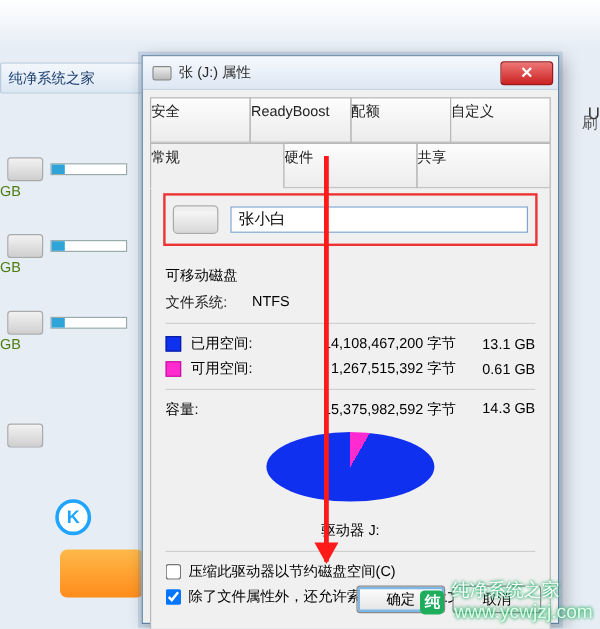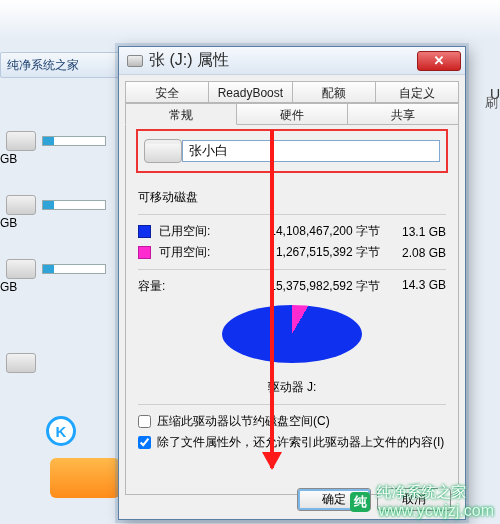--- a/index.html
+++ b/index.html
@@ -3,38 +3,38 @@
 <meta charset="utf-8">
 <style>
   *{box-sizing:border-box;margin:0;padding:0;font-family:"Microsoft YaHei","Segoe UI",Tahoma,sans-serif}
   body{width:500px;height:524px;overflow:hidden;background:#e6edf5;position:relative;font-size:12px;color:#000}
   
   .bg-toolbar{position:absolute;top:52px;left:0;width:120px;height:26px;background:linear-gradient(#f3f7fb,#dce7f3);border:1px solid #b9c9de;border-radius:2px;display:flex;align-items:center;padding:0 6px;color:#1a3e6e}
   .bg-drive{position:absolute;width:110px;height:46px;display:flex;align-items:center;gap:6px}
   .bg-drive .ico{width:30px;height:20px;background:linear-gradient(#f2f2f2,#cfcfcf);border:1px solid #aaa;border-radius:3px}
   .bg-drive .bar{width:64px;height:10px;border:1px solid #9aa;background:#fff;position:relative}
   .bg-drive .bar::after{content:"";position:absolute;top:0;left:0;bottom:0;width:18%;background:#2fa4d9}
-  .bg-gb{position:absolute;left:0;font-size:12px;color:#000000}
+  .bg-gb{position:absolute;left:0;font-size:12px;color:#4d7c0f}
   .bg-orange{position:absolute;left:50px;top:458px;width:70px;height:40px;background:linear-gradient(#ffb94a,#ff8c1a);border-radius:6px}
   .bg-k{position:absolute;left:46px;top:416px;width:30px;height:30px;border:3px solid #1fa5ff;border-radius:50%;color:#1fa5ff;font-weight:bold;display:flex;align-items:center;justify-content:center;font-size:15px;background:#fff}
   .bg-brush{position:absolute;right:2px;top:94px;color:#555;font-size:13px}
   .bg-u{position:absolute;right:0;top:86px;font-size:14px;color:#333}
   
   .dlg{position:absolute;left:118px;top:46px;width:348px;height:474px;background:#f0f0f0;border:1px solid #5a7fa3;box-shadow:0 0 0 3px rgba(100,140,180,.25),4px 4px 14px rgba(0,0,0,.3)}
   .titlebar{height:28px;background:linear-gradient(#f6f9fd,#dde7f3);display:flex;align-items:center;padding:0 0 0 8px;gap:6px;border-bottom:1px solid #c9d4e2}
   .titlebar .dicon{width:16px;height:12px;background:linear-gradient(#eee,#bbb);border:1px solid #888;border-radius:2px}
-  .titlebar .ttl{flex:1;color:#2a2a2a;font-size:16px}
+  .titlebar .ttl{flex:1;color:#2a2a2a;font-size:12px}
   .closebtn{width:44px;height:20px;margin-right:4px;border-radius:3px;background:linear-gradient(#e77,#c22);border:1px solid #9a1a1a;display:flex;align-items:center;justify-content:center;color:#fff;font-weight:bold;font-size:13px}
   .tabs{display:flex;margin:6px 6px 0 6px}
   .tabrow2{display:flex;margin:0 6px 0 6px}
-  .tab{flex:1;text-align:center;height:22px;line-height:22px;border:1px solid #b8b8b8;background:linear-gradient(#fdfdfd,#ececec);font-size:12px;color:#222;margin-left:-1px}
+  .tab{flex:1;text-align:left;height:38px;line-height:22px;border:1px solid #b8b8b8;background:linear-gradient(#fdfdfd,#ececec);font-size:12px;color:#222;margin-left:-1px}
   .tab:first-child{margin-left:0}
   .tab.active{background:#f0f0f0;border-bottom:1px solid #f0f0f0;position:relative;z-index:2}
   .panel{margin:0 6px 6px 6px;border:1px solid #b8b8b8;border-top:none;background:#f0f0f0;padding:10px 12px 8px 12px;height:370px;position:relative}
-  .namebox{position:absolute;left:10px;top:4px;right:10px;height:44px;border:2px solid #e33;display:flex;align-items:center;padding:0 6px}
+  .namebox{position:absolute;left:10px;top:4px;right:10px;height:44px;border:2px solid #e33;display:flex;align-items:center;gap:10px;padding:0 6px}
   .drive-ico{width:38px;height:24px;background:linear-gradient(#fdfdfd,#d8d8d8);border:1px solid #aaa;border-radius:4px;box-shadow:inset 0 4px 0 #eee}
   .name-input{flex:1;height:22px;border:1px solid #7fa7cf;background:#fff;padding:0 6px;font-size:13px;outline:none}
   .kv{display:flex;margin-top:54px;font-size:12px}
   .kv2{display:flex;margin-top:6px;font-size:12px}
   .kv .k,.kv2 .k{width:72px;color:#222}
   hr.sep{border:none;border-top:1px solid #cfcfcf;margin:8px 0}
   .space{display:flex;align-items:center;font-size:12px;margin:4px 0}
   .sq{width:13px;height:13px;margin-right:8px}
   .sq.blue{background:#1030ef;border:1px solid #0a1fa0}
   .sq.pink{background:#ff2bd0;border:1px solid #c516a0}
@@ -122,33 +122,37 @@
 
   <div class="panel">
     <div class="namebox">
       <div class="drive-ico"></div>
       <input class="name-input" value="张小白" style="">
     </div>
 
     <div class="kv">
         <div>可移动磁盘</div>
       </div>
+    <div class="kv2">
+        <div class="k">文件系统:</div>
+        <div>NTFS</div>
+      </div>
     <hr class="sep">
 
     <div class="space">
       <div class="sq blue"></div>
       <div class="lbl">已用空间:</div>
       <div class="bytes">14,108,467,200 字节</div>
       <div class="gb">13.1 GB</div>
     </div>
     <div class="space">
       <div class="sq pink"></div>
       <div class="lbl">可用空间:</div>
       <div class="bytes">1,267,515,392 字节</div>
-      <div class="gb">2.08 GB</div>
+      <div class="gb">0.61 GB</div>
     </div>
     <hr class="sep">
     <div class="cap">
       <div class="lbl">容量:</div>
       <div class="bytes">15,375,982,592 字节</div>
       <div class="gb">14.3 GB</div>
     </div>
 
     <div class="pie-wrap">
       <div class="pie">

